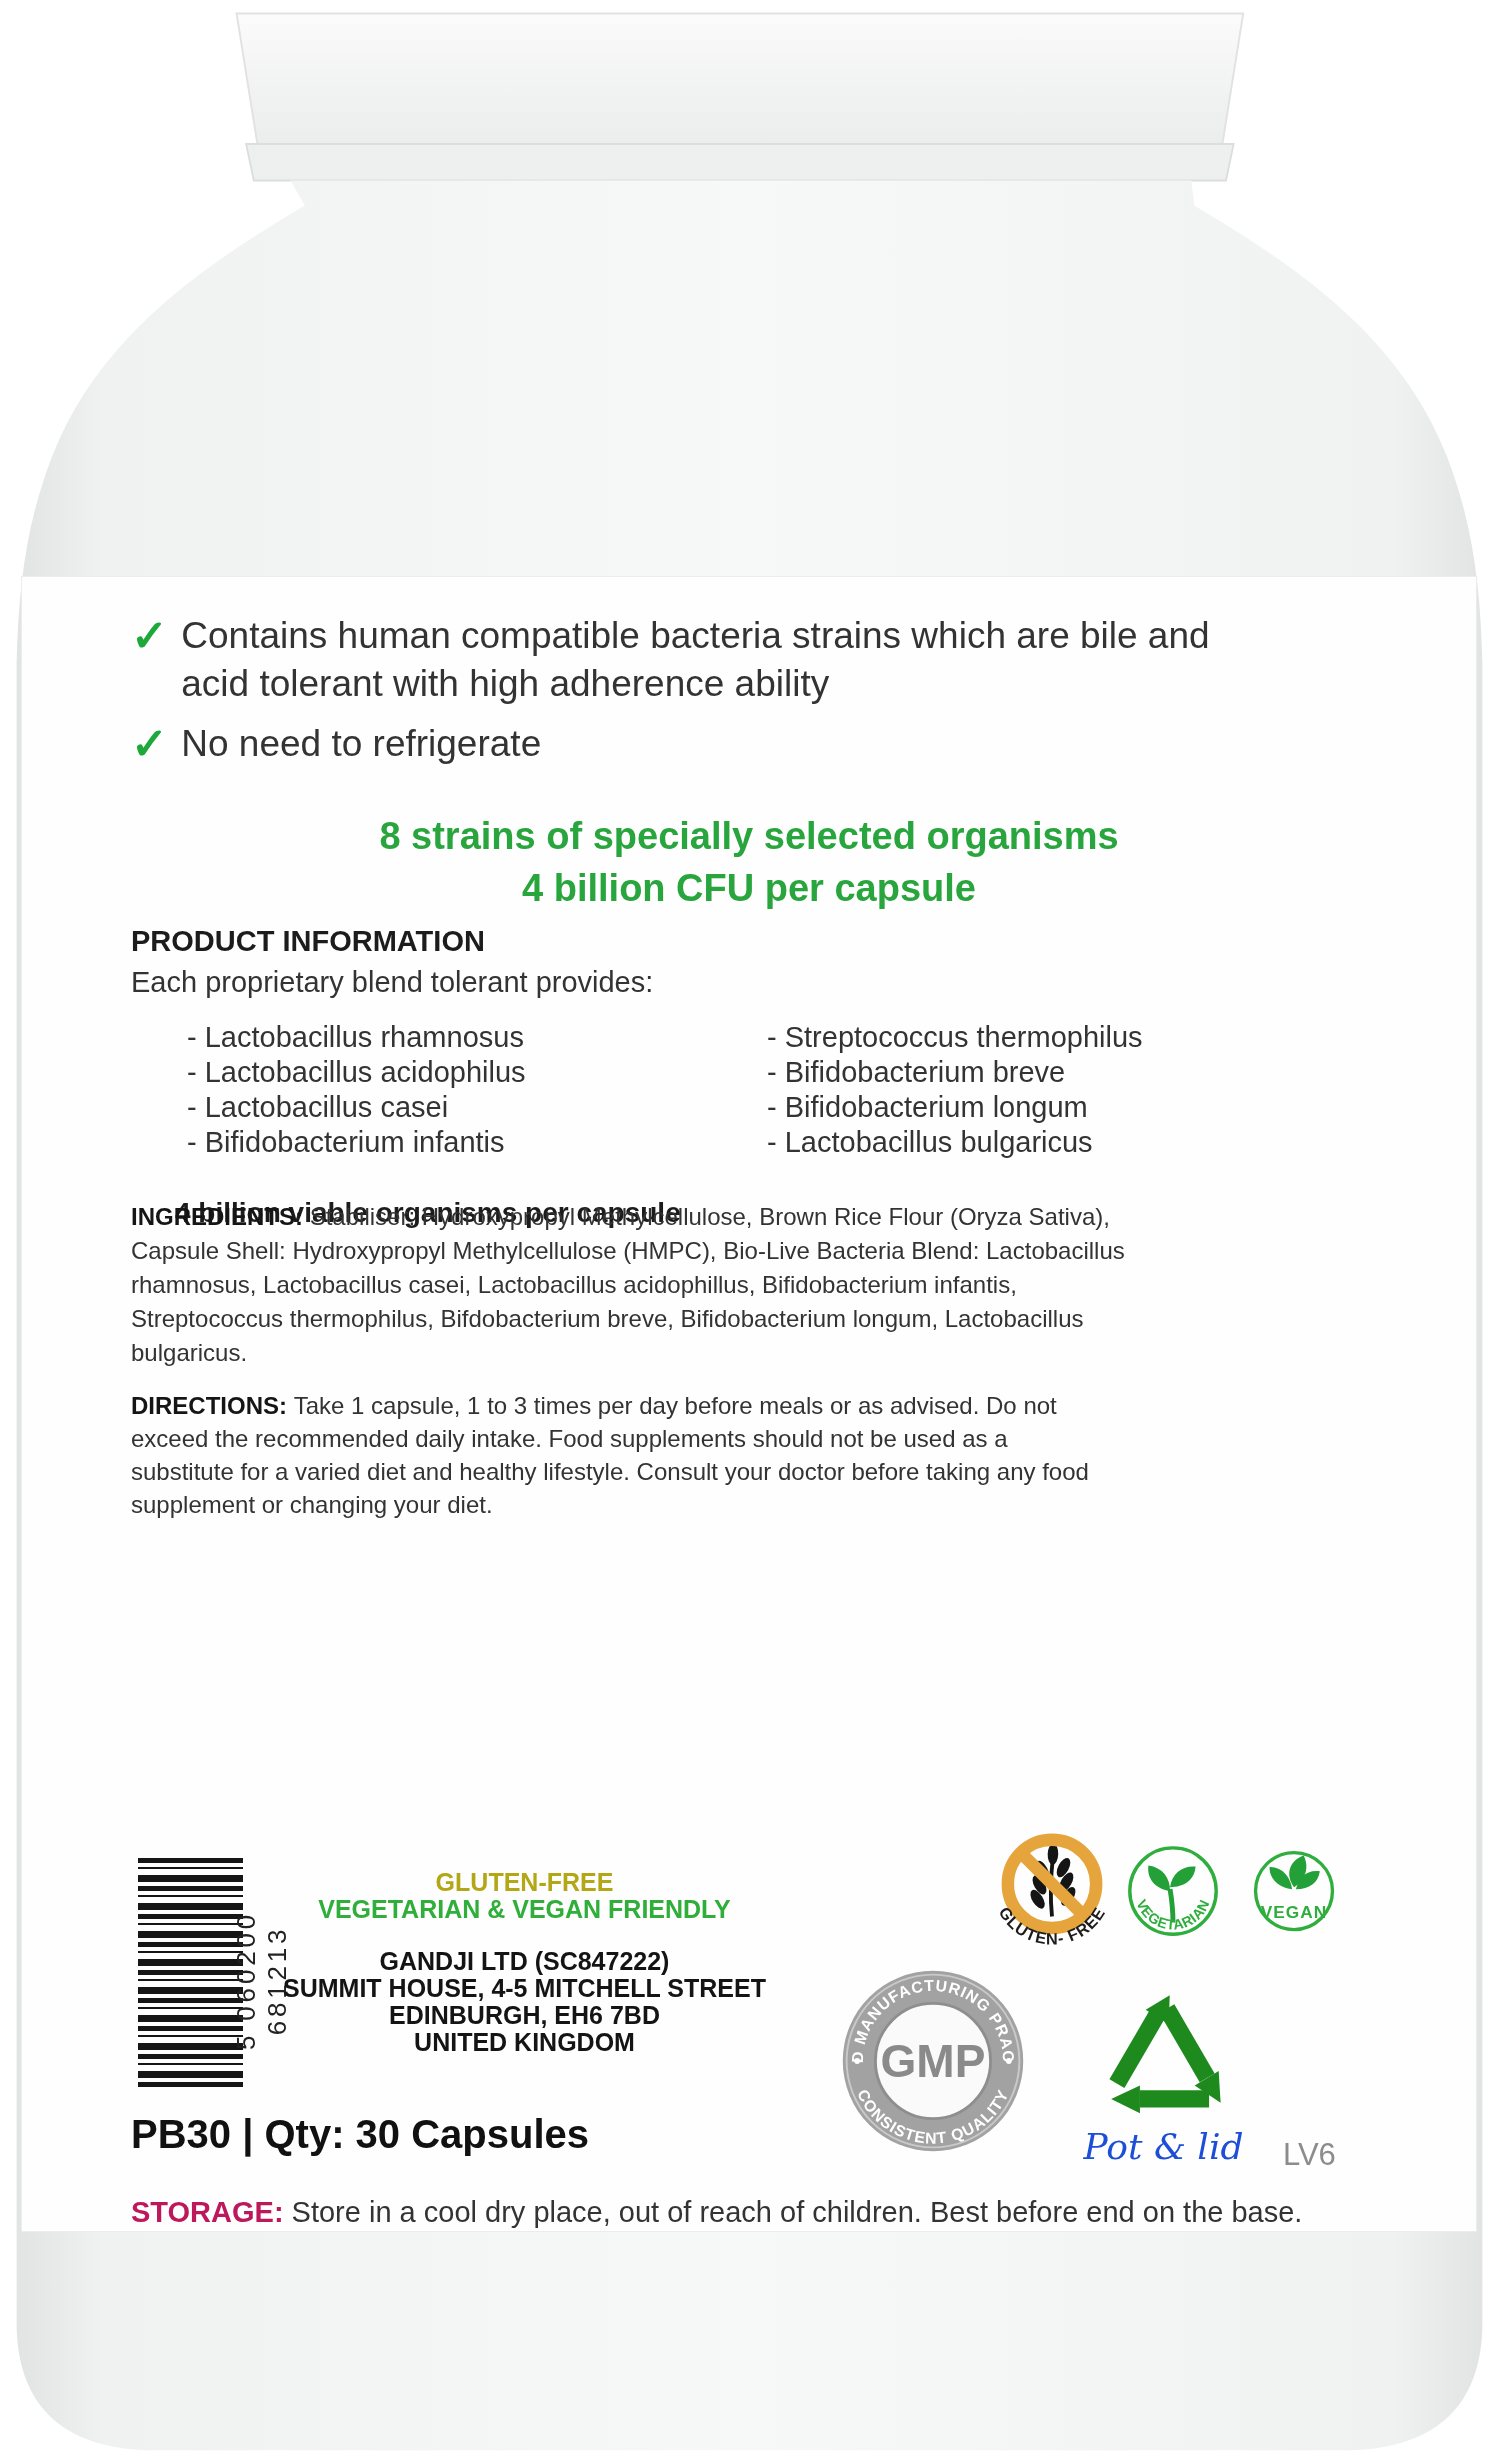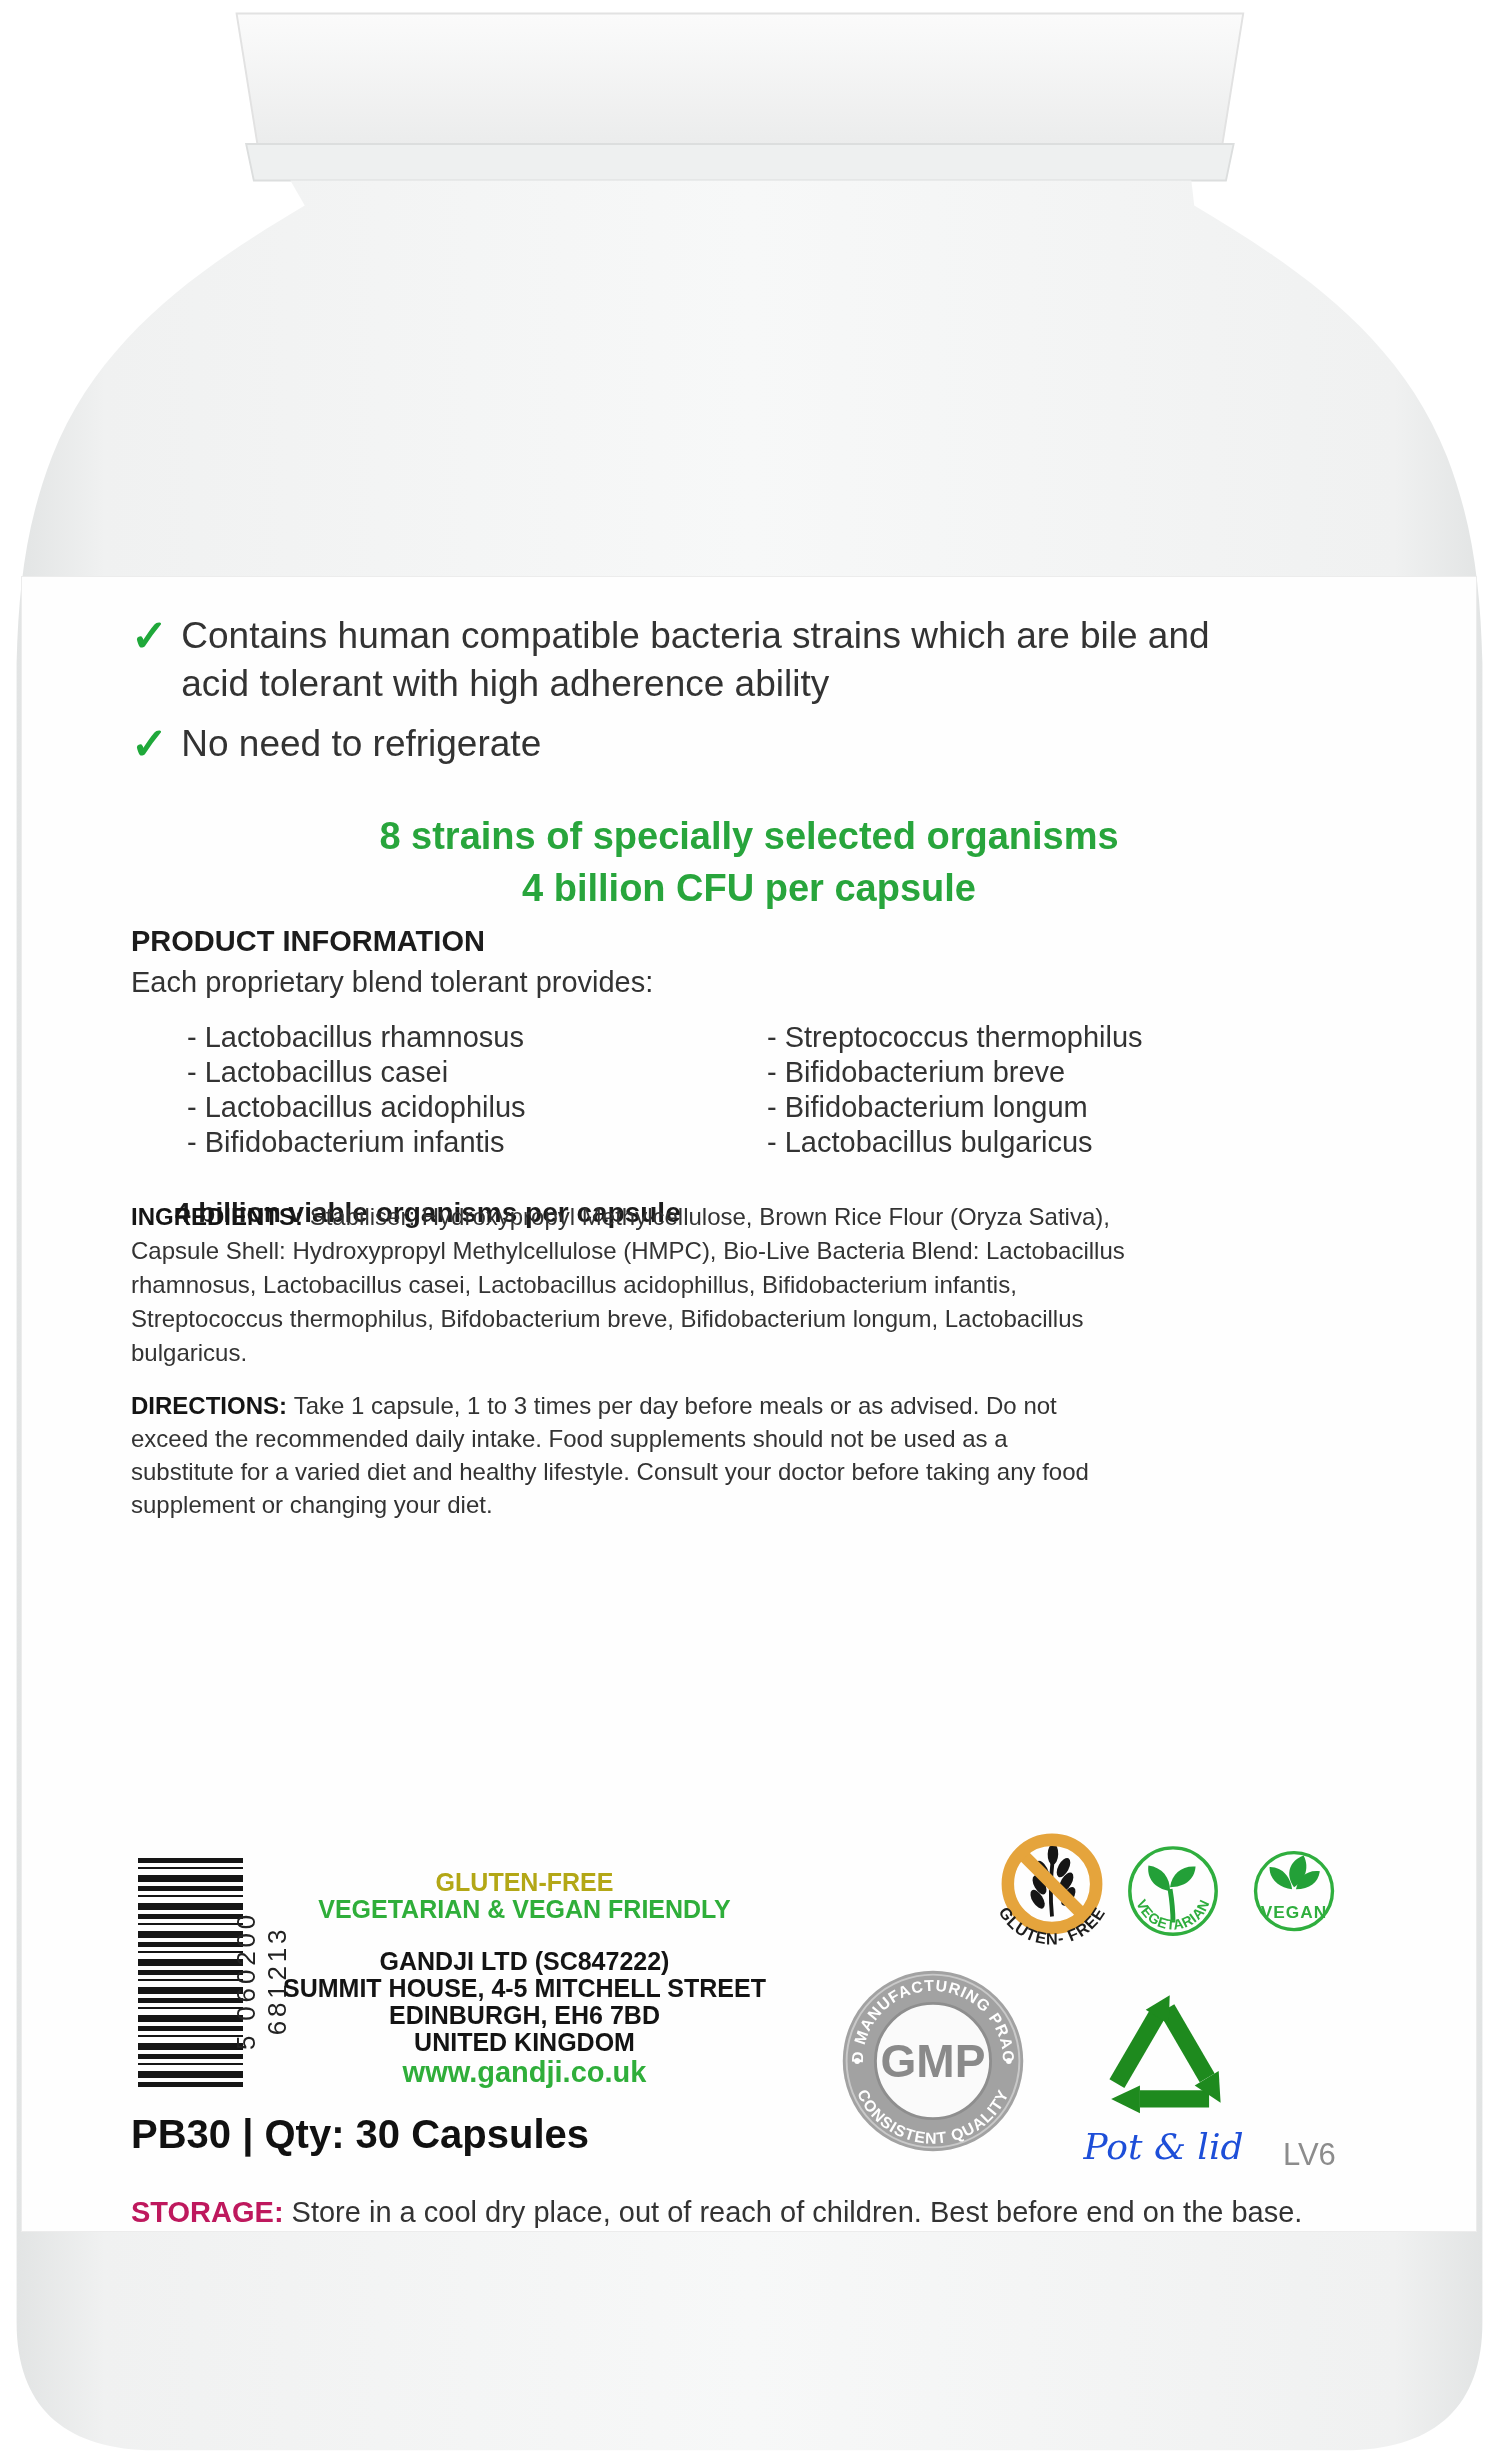--- a/index.html
+++ b/index.html
@@ -100,22 +100,22 @@
       <div>8 strains of specially selected organisms</div>
       <div>4 billion CFU per capsule</div>
     </div>
 
     <div class="product-info">
       <p class="pi-title">PRODUCT INFORMATION</p>
       <p class="pi-intro">Each proprietary blend tolerant provides:</p>
       <div class="pi-cols">
         <ul class="pi-col left">
           <li>- Lactobacillus rhamnosus</li>
+          <li>- Lactobacillus acidophilus</li>
           <li>- Lactobacillus casei</li>
-          <li>- Lactobacillus acidophilus</li>
           <li>- Bifidobacterium infantis</li>
         </ul>
         <ul class="pi-col">
           <li>- Streptococcus thermophilus</li>
           <li>- Bifidobacterium breve</li>
           <li>- Bifidobacterium longum</li>
           <li>- Lactobacillus bulgaricus</li>
         </ul>
       </div>
       <p class="pi-viable">4 billion viable organisms per capsule</p>
@@ -136,21 +136,20 @@
     <div class="barcode-digits">5 060200 681213</div>
 
     <div class="footer-center">
       <div class="line-gluten">GLUTEN-FREE</div>
       <div class="line-green">VEGETARIAN &amp; VEGAN FRIENDLY</div>
       <div class="footer-spacer"></div>
       <div>GANDJI LTD (SC847222)</div>
       <div>SUMMIT HOUSE, 4-5 MITCHELL STREET</div>
       <div>EDINBURGH, EH6 7BD</div>
       <div>UNITED KINGDOM</div>
-      <div class="website-line">www.gandji.co.uk</div>
     </div>
 
     <svg class="badge" style="left:958px;top:1249px" width="144" height="159" viewBox="0 0 150 165">
       <g fill="#151515">
         <path d="M75,94 C73,74 73,58 76,32" fill="none" stroke="#151515" stroke-width="4"></path>
         <ellipse cx="76" cy="29" rx="5.5" ry="11" transform="rotate(2,76,29)"></ellipse>
         <ellipse cx="65" cy="46" rx="5.5" ry="11" transform="rotate(-28,65,46)"></ellipse>
         <ellipse cx="87" cy="43" rx="5.5" ry="11" transform="rotate(28,87,43)"></ellipse>
         <ellipse cx="62" cy="61" rx="5.5" ry="11" transform="rotate(-30,62,61)"></ellipse>
         <ellipse cx="90" cy="58" rx="5.5" ry="11" transform="rotate(30,90,58)"></ellipse>

